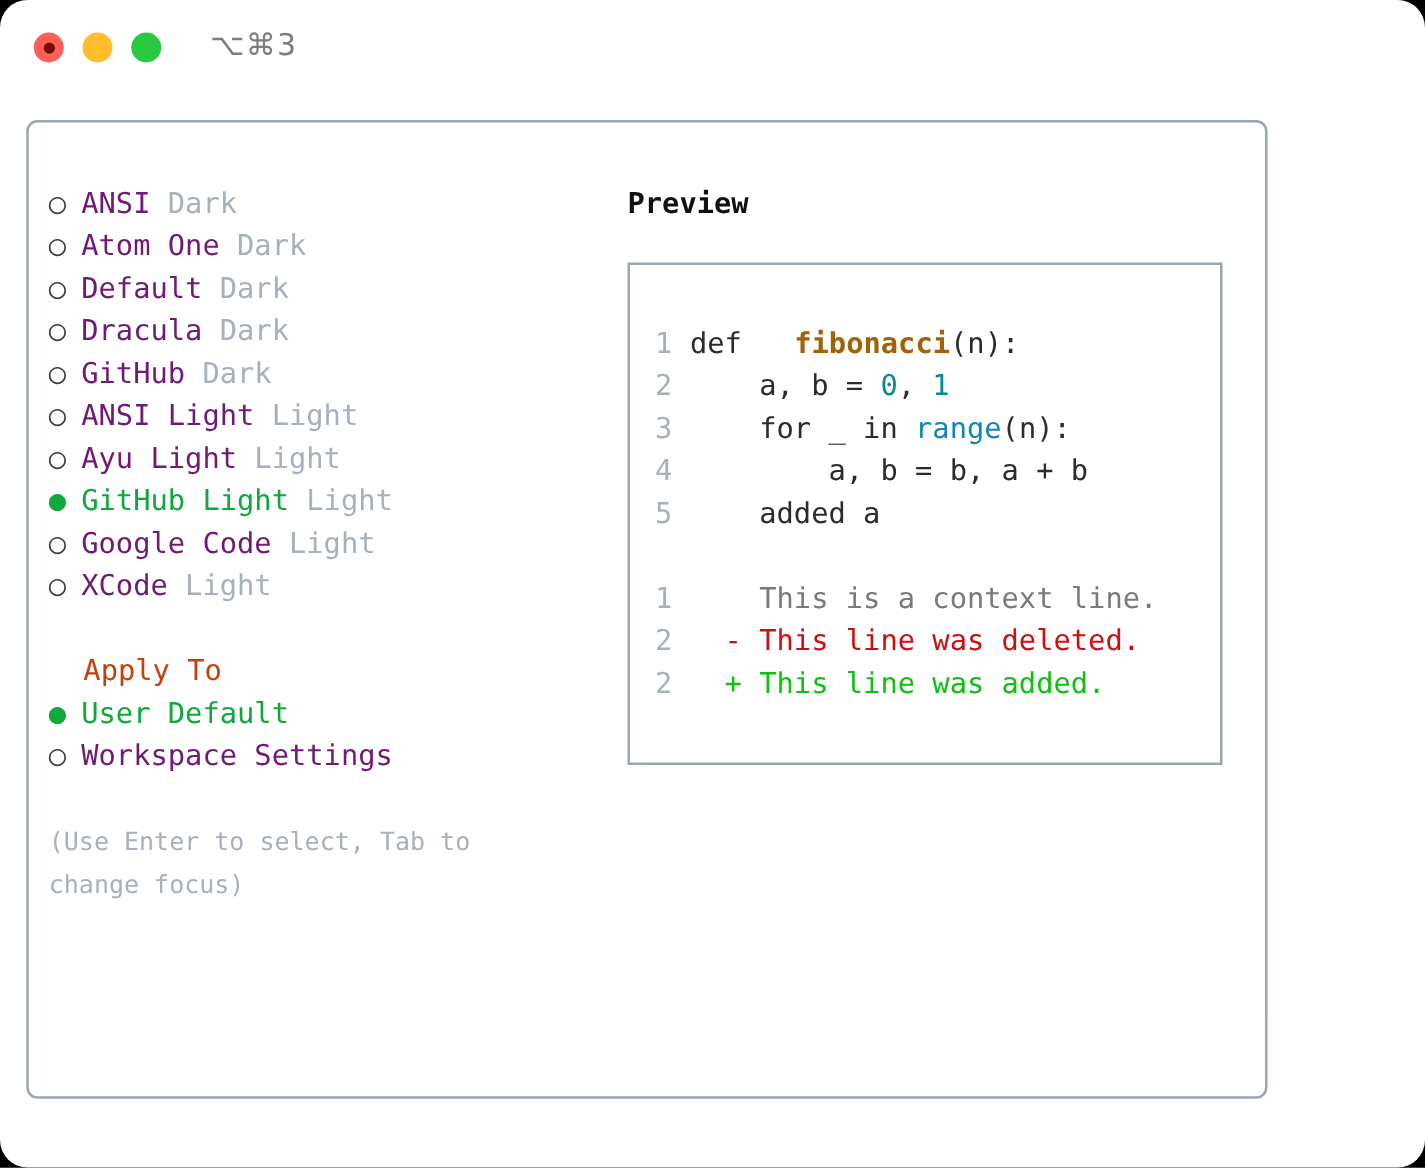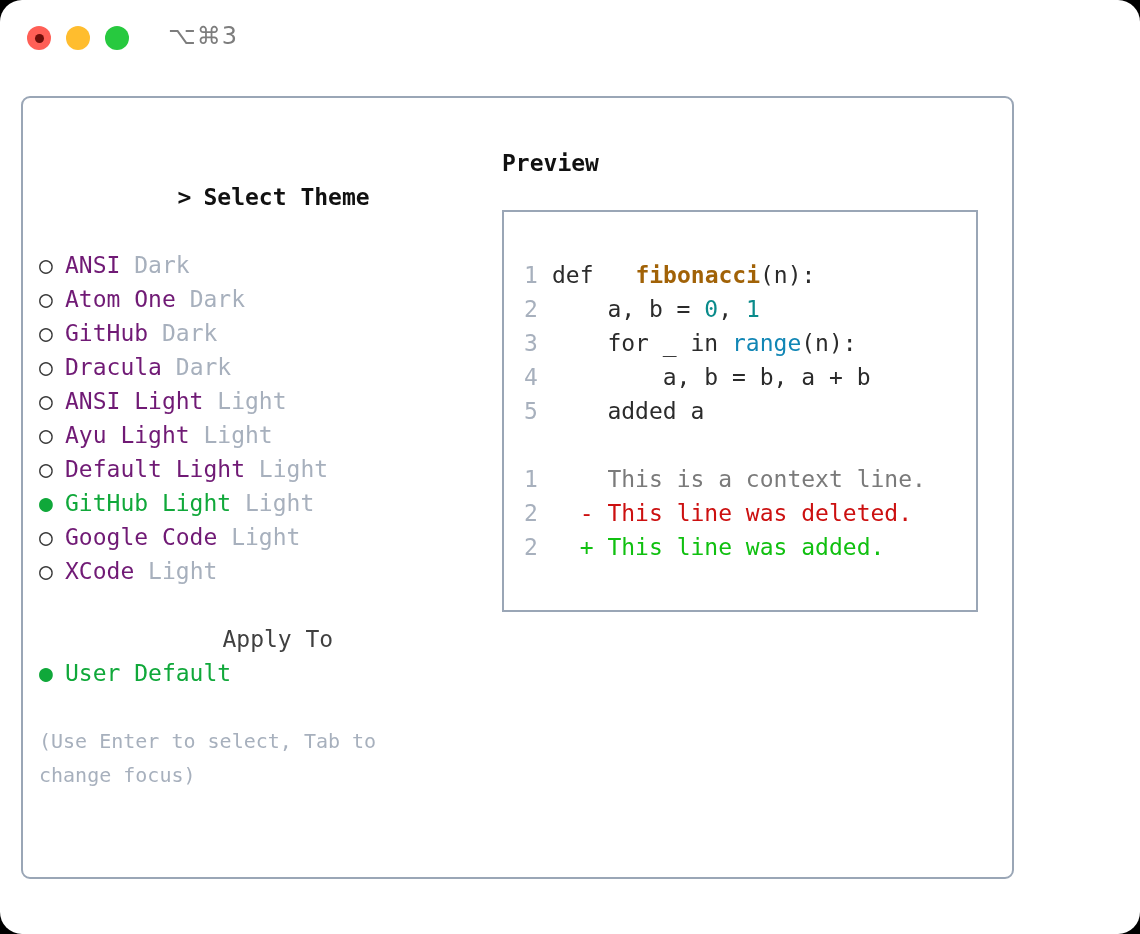--- a/index.html
+++ b/index.html
@@ -116,22 +116,21 @@
     white-space: pre;
   }
   .dot-filled { color: #10a83a; }
   .dot-empty  { color: #3d3d3d; }
 
   .theme-name { color: #701a75; }
   .theme-name.sel { color: #10a83a; }
   .theme-tag { color: #a7b0bd; }
 
   .group-label {
-    color: #404040;
-    text-align: center;
+    color: #c2410c;
   }
 
   .hint {
     font-size: 20px;
     line-height: 34px;
     color: #a7b0bd;
     white-space: pre-wrap;
     width: 420px;
   }
 
@@ -194,43 +193,41 @@
       <div class="light green"></div>
     </div>
     <div class="shortcut">⌥⌘3</div>
   </div>
 
   <div class="panel">
     <div class="cols">
 
       <div class="left-col">
 
-        <div class="line hdr">
-          <span class="marker">&gt; </span><span>Select Theme</span>
-        </div>
 
         <div id="theme-list">
             <div class="line"><span class="marker dot-empty">○ </span><span class="theme-name">ANSI</span><span class="theme-tag"> Dark</span></div>
             <div class="line"><span class="marker dot-empty">○ </span><span class="theme-name">Atom One</span><span class="theme-tag"> Dark</span></div>
+            <div class="line"><span class="marker dot-empty">○ </span><span class="theme-name">Default</span><span class="theme-tag"> Dark</span></div>
+            <div class="line"><span class="marker dot-empty">○ </span><span class="theme-name">Dracula</span><span class="theme-tag"> Dark</span></div>
             <div class="line"><span class="marker dot-empty">○ </span><span class="theme-name">GitHub</span><span class="theme-tag"> Dark</span></div>
-            <div class="line"><span class="marker dot-empty">○ </span><span class="theme-name">Dracula</span><span class="theme-tag"> Dark</span></div>
             <div class="line"><span class="marker dot-empty">○ </span><span class="theme-name">ANSI Light</span><span class="theme-tag"> Light</span></div>
             <div class="line"><span class="marker dot-empty">○ </span><span class="theme-name">Ayu Light</span><span class="theme-tag"> Light</span></div>
-            <div class="line"><span class="marker dot-empty">○ </span><span class="theme-name">Default Light</span><span class="theme-tag"> Light</span></div>
             <div class="line"><span class="marker dot-filled">● </span><span class="theme-name sel">GitHub Light</span><span class="theme-tag"> Light</span></div>
             <div class="line"><span class="marker dot-empty">○ </span><span class="theme-name">Google Code</span><span class="theme-tag"> Light</span></div>
             <div class="line"><span class="marker dot-empty">○ </span><span class="theme-name">XCode</span><span class="theme-tag"> Light</span></div>
           </div>
 
         <div class="spacer-row"></div>
 
         <div class="line group-label">  Apply To</div>
 
         <div id="apply-list">
             <div class="line"><span class="marker dot-filled">● </span><span class="theme-name sel">User Default</span></div>
+            <div class="line"><span class="marker dot-empty">○ </span><span class="theme-name">Workspace Settings</span></div>
           </div>
 
         <div class="spacer-row"></div>
 
         <div class="hint">(Use Enter to select, Tab to change focus)</div>
       </div>
 
       <div class="right-col">
         <div class="preview-title">Preview</div>
 

